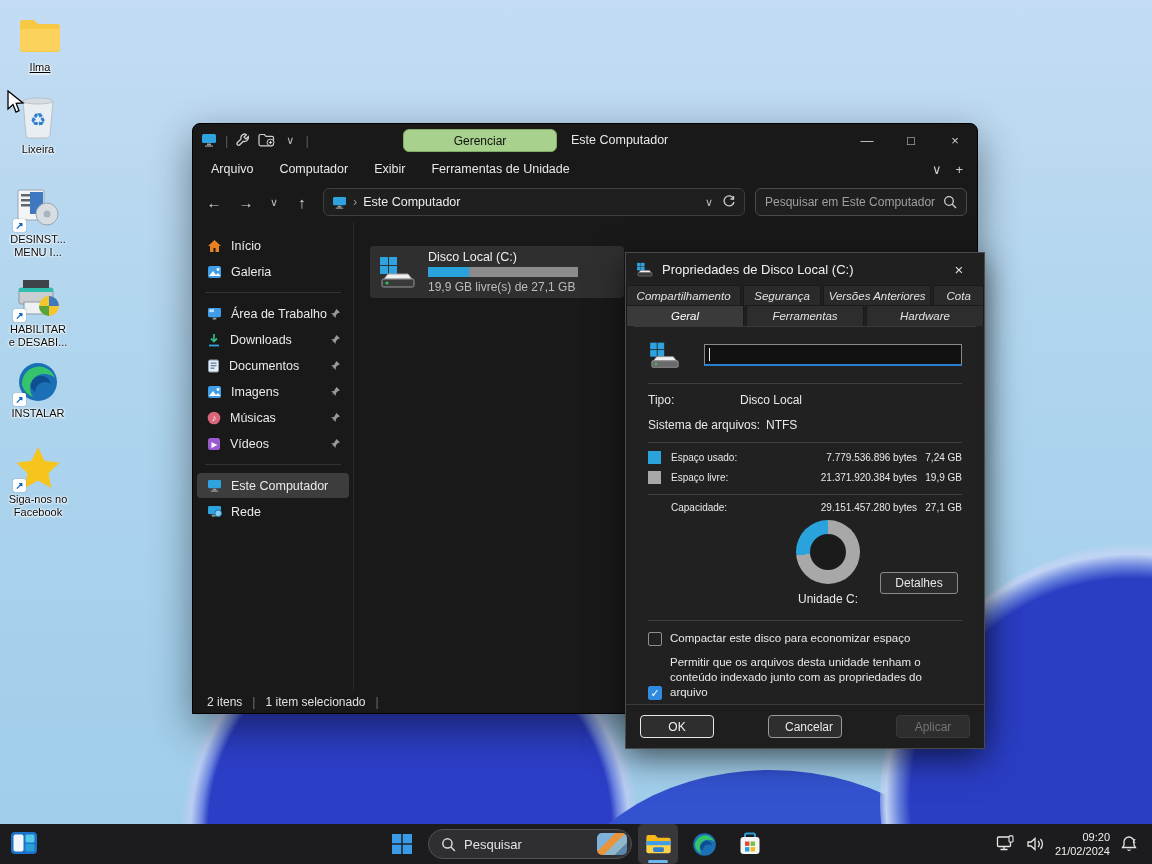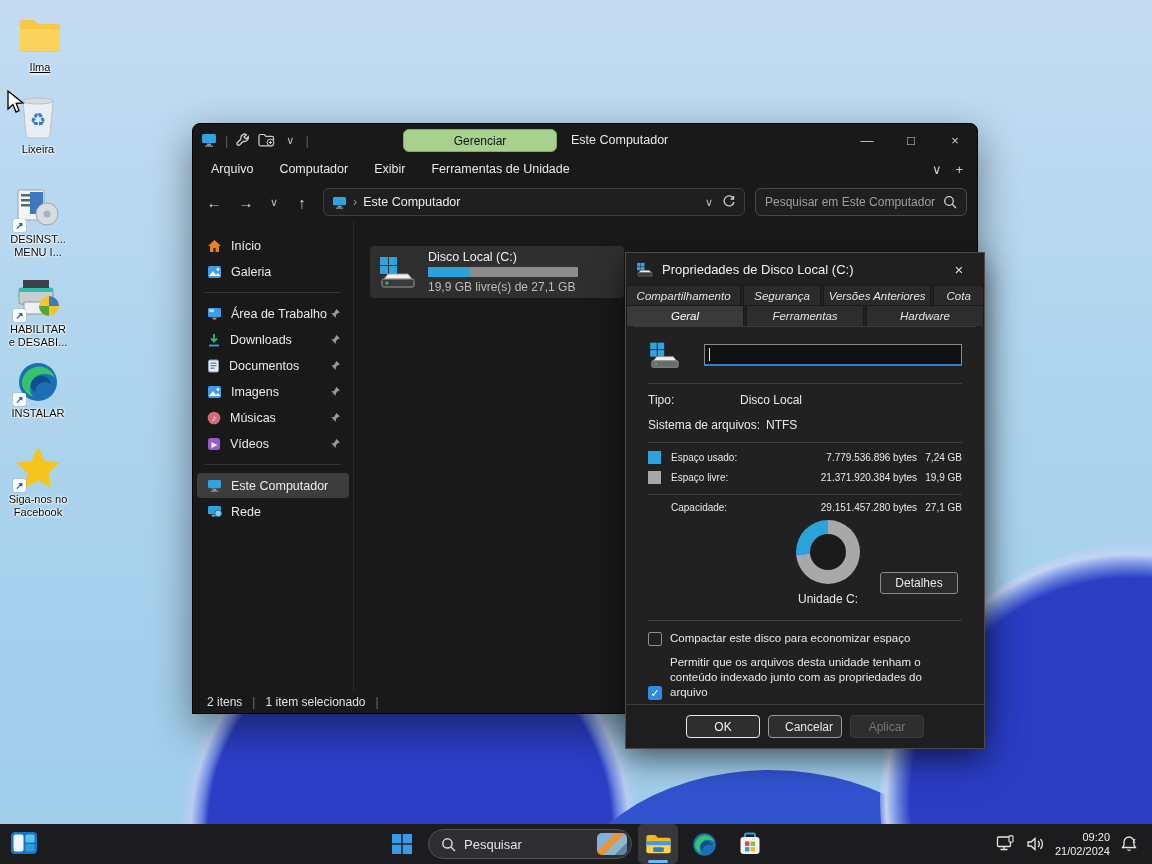--- a/index.html
+++ b/index.html
@@ -109,21 +109,21 @@
   .donut-label { position:absolute; left:110px; top:78px; width:140px; text-align:center; font-size:12px; }
   .details-btn { position:absolute; right:4px; top:58px; width:78px; height:22px; background:#2b2b2b;
     border:1px solid #8a8a8a; border-radius:3px; font-size:12px; color:#e8e8e8; display:flex;
     align-items:center; justify-content:center; }
   .checks { margin-top:10px; display:flex; flex-direction:column; gap:9px; }
   .checkrow { display:flex; gap:8px; font-size:11.5px; line-height:1.3; align-items:flex-end; color:#e8e8e8; }
   .box { width:14px; height:14px; border:1px solid #8f8f8f; border-radius:2px; flex:0 0 auto; margin-top:1px; }
   .box.checked { background:#2f8ae0; border-color:#2f8ae0; color:#fff; font-size:11px; line-height:13px;
     text-align:center; }
   .dlg-footer { flex:0 0 auto; border-top:1px solid #3a3a3a; height:44px; display:flex; align-items:center;
-    justify-content:center; gap:8px; padding:0 14px; background:#1e1e1e; }
+    justify-content:space-between; gap:8px; padding:0 14px; background:#1e1e1e; }
   .dlg-btn { width:74px; height:23px; background:#2e2e2e; border-radius:4px; font-size:12px;
     display:flex; align-items:center; justify-content:center; }
   .dlg-btn.ok { border:1px solid #e8e8e8; color:#f2f2f2; }
   .dlg-btn.cancel { border:1px solid #9a9a9a; color:#e8e8e8;padding-left:8px; }
   .dlg-btn.apply { border:1px solid #3a3a3a; color:#757575; }
 
   
   .taskbar { position:absolute; left:0; bottom:0; width:1152px; height:40px; background:#1c1c1e; z-index:50;
     display:flex; align-items:center; }
   .tb-widgets { position:absolute; left:10px; top:7px; }

